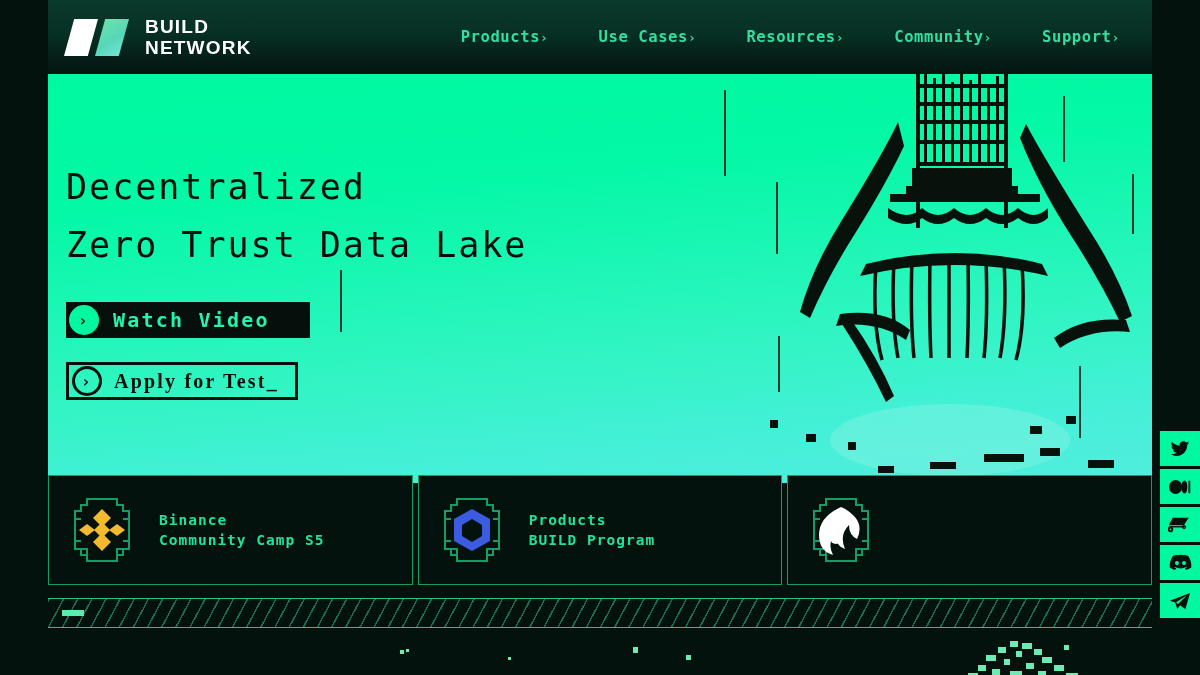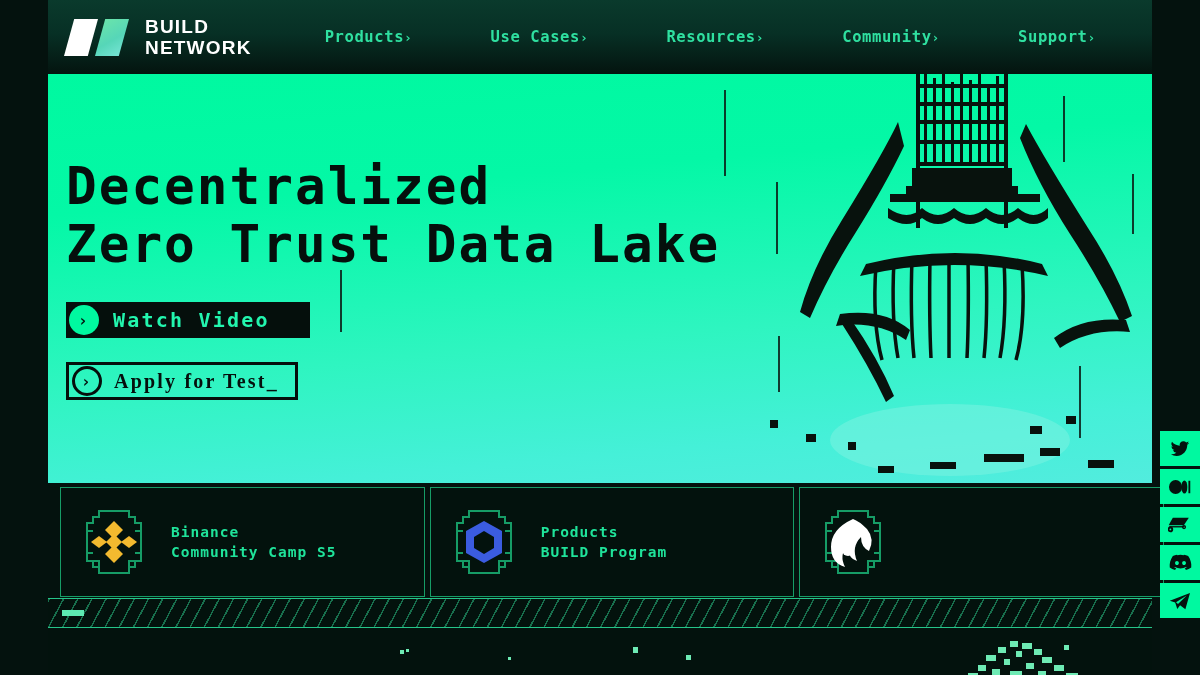--- a/index.html
+++ b/index.html
@@ -28,42 +28,42 @@
   }
   .logo-p.right {
     left:31px;
     background:linear-gradient(150deg,#6ee7a8 0%,#56d6b8 55%,#7fe8dd 100%);
     clip-path:polygon(30% 0%, 100% 0%, 70% 100%, 0% 100%);
   }
   .logo-text {
     color:#ffffff; font-family:"Liberation Sans", sans-serif;
     font-size:19px; font-weight:700; line-height:21px; letter-spacing:1.2px;
   }
-  .nav { display:flex; align-items:center; margin-left:auto; margin-right:56px; gap:78px; }
+  .nav { display:flex; align-items:center; margin-left:auto; margin-right:32px; gap:50px; }
   .nav-item {
     color:#2fe0a0; font-size:15.5px; font-weight:700; letter-spacing:0.6px;
     white-space:nowrap; cursor:pointer;
   }
   .nav-item .chev { font-size:13px; }
 
   
   .hero {
     position:absolute; left:48px; top:74px; width:1104px; height:409px;
     background:linear-gradient(175deg,#00f9a0 0%,#04f8a6 28%,#2ef5c0 62%,#45f0d8 85%,#52ecde 100%);
     overflow:hidden;
   }
   
   .tick { position:absolute; width:2px; background:#0a1a14; opacity:.85; }
 
   
   .rocket { position:absolute; right:-8px; top:-6px; width:430px; height:420px; }
 
   .hero-copy { position:absolute; left:18px; top:84px; }
   .headline {
-    color:#050f0c; font-size:51px; line-height:58px; font-weight:700;
+    color:#050f0c; font-size:35px; line-height:58px; font-weight:400;
     letter-spacing:2px; white-space:nowrap;
     font-family:"DejaVu Sans Mono", monospace;
   }
   .btns { margin-top:28px; }
   .btn {
     display:flex; align-items:center; height:36px; width:fit-content;
     font-size:20px; font-weight:700; letter-spacing:2.2px; cursor:pointer;
   }
   .btn .circ {
     width:30px; height:30px; border-radius:50%;
@@ -74,22 +74,22 @@
   .btn-primary .circ { background:#00f9a0; color:#050f0c; }
   .btn-primary .lbl { color:#22f5ae; margin-left:14px; }
   .btn-outline {
     border:3px solid #050f0c; margin-top:24px; padding-right:16px; height:38px;
   }
   .btn-outline .circ { border:3px solid #050f0c; color:#050f0c; background:transparent; }
   .btn-outline .lbl { color:#050f0c; margin-left:12px;font-family:Liberation Serif, serif; }
 
   
   .cards {
-    position:absolute; left:48px; top:487px; width:1104px; height:110px;
-    display:flex; gap:5px;margin-left:12px;
+    position:absolute; left:48px; top:475px; width:1104px; height:110px;
+    display:flex; gap:5px;
   }
   .card {
     flex:1; border:1.5px solid #169c66; background:#03120d;
     display:flex; align-items:center; padding-left:16px; gap:20px;
     cursor:pointer; position:relative;
   }
   .card-icon { position:relative; width:74px; height:74px; flex:0 0 auto; }
   .oct-frame { position:absolute; inset:0; }
   .card-text { font-size:14.5px; font-weight:700; line-height:20px; color:#1fe39a; letter-spacing:1px; }
 

